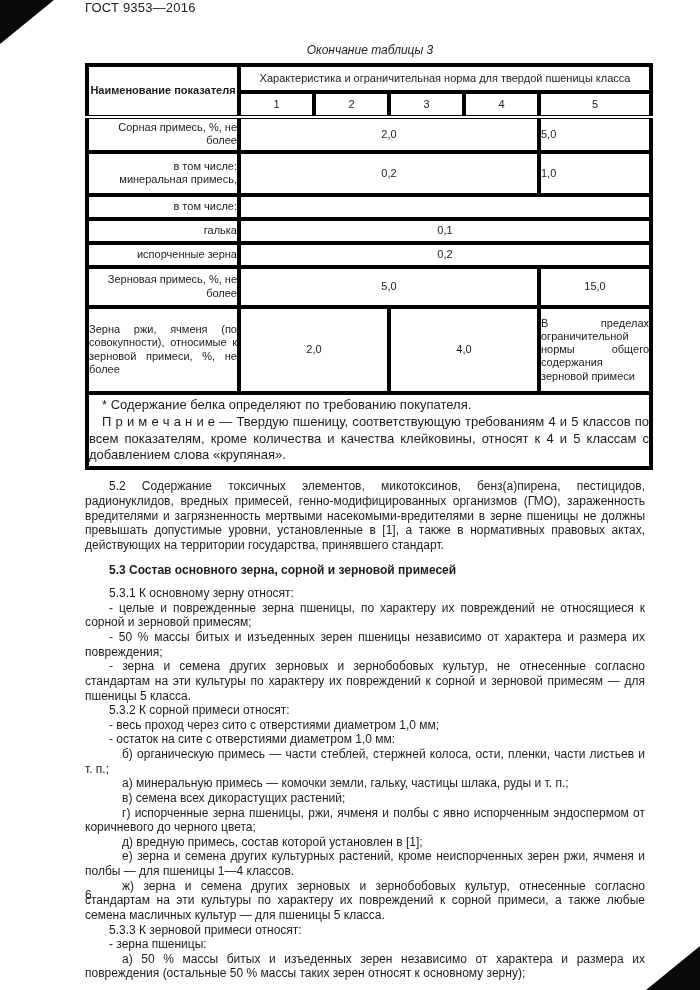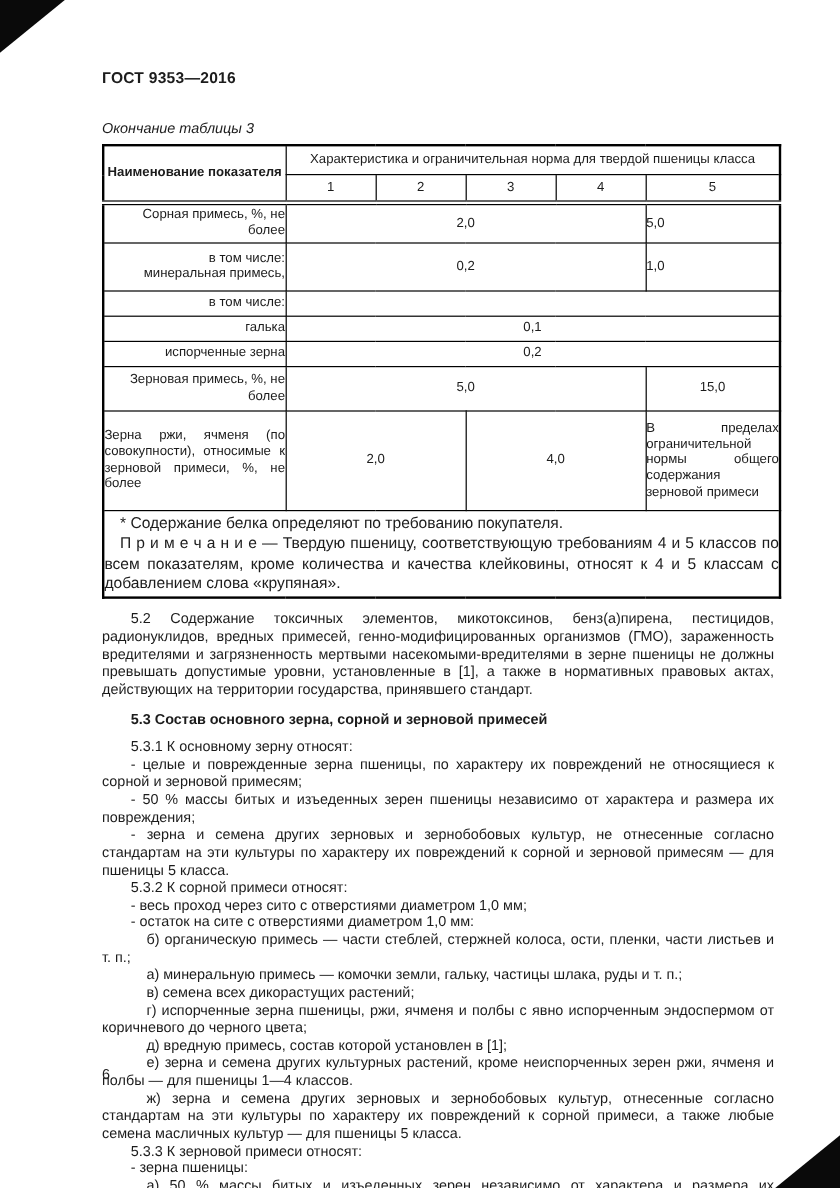--- a/index.html
+++ b/index.html
@@ -14,33 +14,33 @@
   }
   .corner-tl {
     position: absolute; top: 0; left: 0; width: 0; height: 0;
     border-top: 44px solid #0a0a0a; border-right: 54px solid transparent;
   }
   .corner-br {
     position: absolute; bottom: 0; right: 0; width: 0; height: 0;
     border-bottom: 44px solid #0a0a0a; border-left: 54px solid transparent;
   }
   .doc { position: absolute; left: 85px; top: 0; width: 570px; }
-  .gost-num { margin-top: 57px; font-size: 13px; font-weight: bold; letter-spacing: .2px; }
-  .caption { margin-top: 28px; font-size: 12px; font-style: italic; }
+  .gost-num { font-size: 13px; font-weight: normal; letter-spacing: .2px; }
+  .caption { margin-top: 28px; font-size: 12px; font-style: italic; text-align: center; }
 
   table.gost {
     margin-top: 6px;
     border-collapse: collapse;
     table-layout: fixed;
     width: 564px;
     font-size: 11px;
     line-height: 1.22;
   }
   table.gost { border: 2px solid #000; }
-  table.gost td { border: 1px solid #000000; padding: 2px 0; vertical-align: middle; }
+  table.gost td { border: 4px solid #000000; padding: 2px 0; vertical-align: middle; }
   td.hname { text-align: center; font-weight: bold; }
   td.hgroup { text-align: center; height: 19px; }
   td.hclass { text-align: center; height: 17px; }
   .dbl { border-bottom: 4px double #000 !important; }
   td.lbl { text-align: right; padding: 2px 3px; }
   td.lbl-tall { vertical-align: top; padding-top: 3px; text-align: justify; }
   .ind { padding-left: 9px; }
   td.num { text-align: center; }
   td.num-left { text-align: left; padding-left: 5px; }
   td.vbot { vertical-align: bottom; padding-bottom: 3px; }

